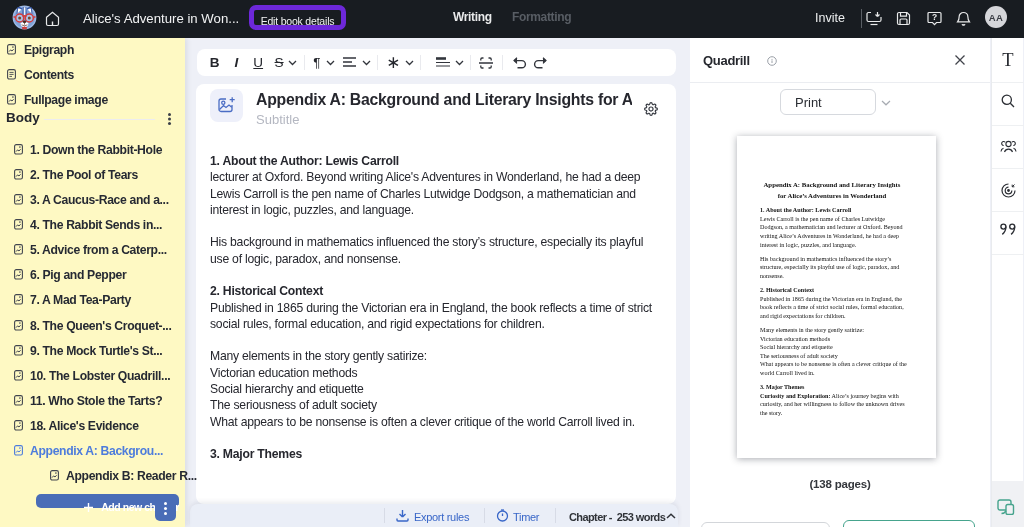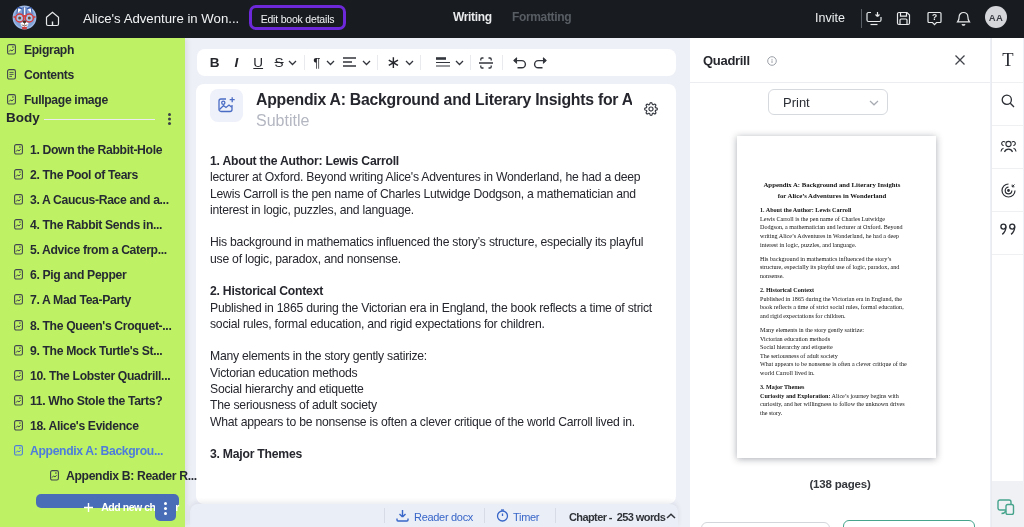--- a/index.html
+++ b/index.html
@@ -2,29 +2,29 @@
 <html><head>
 <meta charset="utf-8">
 <style>
   * { margin:0; padding:0; box-sizing:border-box; }
   html,body { width:1024px; height:527px; overflow:hidden; font-family:"Liberation Sans",sans-serif; background:#eef0f7; }
   
   .topbar { position:absolute; left:0; top:0; width:1024px; height:38px; background:#181c21; z-index:50; }
   .topbar .logo { position:absolute; left:12px; top:4px; }
   .topbar .home { position:absolute; left:45px; top:11px; }
   .tb-title { position:absolute; left:83px; top:11px; color:#f1f2f3; font-size:13.2px; font-weight:500; }
-  .tb-edit { position:absolute; left:249px; top:5px; width:97px; height:25px; border:3px solid #6d28d9; border-radius:7px; color:#f2f3f4; font-size:10.5px; letter-spacing:-0.2px; text-align:center; line-height:23px; }
+  .tb-edit { position:absolute; left:249px; top:5px; width:97px; height:25px; border:5px solid #6d28d9; border-radius:7px; color:#f2f3f4; font-size:10.5px; letter-spacing:-0.2px; text-align:center; line-height:23px; }
   .tb-writing { position:absolute; left:453px; top:10px; color:#e9eaeb; font-size:12px; font-weight:700; letter-spacing:-0.35px; }
   .tb-formatting { position:absolute; left:512px; top:10px; color:#585d64; font-size:12px; font-weight:700; letter-spacing:-0.35px; }
   .tb-invite { position:absolute; left:815px; top:11px; color:#eef0f1; font-size:12.5px; font-weight:400; }
   .tb-sep { position:absolute; left:861px; top:9px; width:1px; height:19px; background:#595e64; }
   .tb-ic { position:absolute; top:11px; }
   .avatar { position:absolute; left:985px; top:6px; width:22px; height:22px; border-radius:50%; background:#d5d6da; color:#3a3d44; font-size:9.5px; font-weight:700; text-align:center; line-height:23px; letter-spacing:.3px; }
   
-  .sidebar { position:absolute; left:0; top:38px; width:185px; height:489px; background:#bef264; box-shadow:2px 0 5px rgba(40,45,60,.10); z-index:10; }
+  .sidebar { position:absolute; left:0; top:38px; width:185px; height:489px; background:#fef9c3; box-shadow:2px 0 5px rgba(40,45,60,.10); z-index:10; }
   .side-item { position:absolute; left:0; height:25px; width:185px; color:#262a33; font-size:12.2px; font-weight:700; letter-spacing:-0.35px; }
   .side-item .lbl { position:absolute; left:24px; top:4px; white-space:nowrap; }
   .side-item .ic  { position:absolute; left:7px; top:5px; }
   .side-item.ch .ic { left:14px; }
   .side-item.ch .lbl { left:30px; }
   .side-item.sel { color:#4d7cdc; }
   .body-hdr { position:absolute; left:0; top:68px; width:185px; height:25px; }
   .body-hdr .t { position:absolute; left:6px; top:4px; font-size:13.5px; font-weight:700; color:#23262e; }
   .body-hdr .line { position:absolute; left:44px; right:30px; top:13px; height:1px; background:#ececf0; }
   .dots3 { display:inline-block; width:3px; height:3px; border-radius:50%; background:#3c4048; box-shadow:0 4.5px 0 #3c4048, 0 9px 0 #3c4048; }
@@ -33,35 +33,35 @@
   .btn-dots { position:absolute; left:155px; top:3px; width:21px; height:27px; background:#4a6db7; border-radius:5px; }
   .btn-dots .dots3 { position:absolute; left:9px; top:8px; width:3px; height:3px; background:#fff; box-shadow:0 5px 0 #fff, 0 10px 0 #fff; }
   
   .toolbar { position:absolute; left:197px; top:49px; width:479px; height:27px; background:#fff; border-radius:8px; z-index:5; }
   .tbi { position:absolute; top:0; height:27px; line-height:27px; color:#24262c; font-size:13.5px; font-weight:700; text-align:center; }
   .tsep { position:absolute; top:6px; width:1px; height:15px; background:#e9eaee; }
   .tbs { position:absolute; }
   .card { position:absolute; left:196px; top:84px; width:480px; height:420px; background:#fff; border-radius:8px; z-index:4; overflow:hidden; }
   .imgbox { position:absolute; left:14px; top:5px; width:33px; height:33px; background:#eef0fa; border-radius:8px; }
   .ch-title { position:absolute; left:60px; top:7px; width:376px; font-size:15.8px; font-weight:700; letter-spacing:-0.25px; color:#26272e; white-space:nowrap; overflow:hidden; }
-  .ch-sub { position:absolute; left:60px; top:28px; font-size:16px; color:#b4b7c1; }
+  .ch-sub { position:absolute; left:60px; top:28px; font-size:13px; color:#b4b7c1; }
   .gear { position:absolute; left:644px; top:102px; z-index:6; }
   .doc { position:absolute; left:14px; top:55px; width:452px; color:#26272e; }
   .doc-title { font-size:17.2px; letter-spacing:-0.38px; line-height:24px; font-weight:700; text-align:center; color:#26272e; }
   .dl { font-size:12.2px; line-height:16.28px; white-space:nowrap; letter-spacing:-0.23px; }
   .dl b { font-weight:700; }
   .botbar { position:absolute; left:190px; top:504px; width:488px; height:23px; background:#eaeef7; border-radius:8px 8px 0 0; box-shadow:0 -2px 5px rgba(50,60,90,.10); z-index:8; }
   .bb-txt { position:absolute; top:7px; font-size:11px; font-weight:400; letter-spacing:-0.3px; color:#3866c8; }
   .bb-sep { position:absolute; top:4px; width:1px; height:15px; background:#d7dbe6; }
   
   .prev { position:absolute; left:690px; top:38px; width:300px; height:489px; background:#fff; z-index:10; }
   .prev-h { position:absolute; left:13px; top:15px; font-size:13px; font-weight:700; letter-spacing:-0.3px; color:#26282e; }
   .prev-x { position:absolute; left:264px; top:16px; width:12px; height:12px; }
   .prev-div { position:absolute; left:0; top:44px; width:300px; height:1px; background:#ebedf1; }
-  .selbox { position:absolute; left:78px; top:51px; width:120px; height:26px; border:1px solid #d6d9de; border-radius:6px; background:#fff; }
+  .selbox { position:absolute; left:90px; top:51px; width:96px; height:26px; border:1px solid #d6d9de; border-radius:6px; background:#fff; }
   .selbox .t { position:absolute; left:14px; top:5px; font-size:13px; color:#2a2d33; }
   .page { position:absolute; left:47px; top:98px; width:199px; height:322px; background:#fff; box-shadow:0 1px 7px rgba(30,35,50,.38); }
   .pg { position:absolute; left:23px; width:144px; font-family:"Liberation Serif",serif; color:#111; }
   .pgt { font-size:6.75px; line-height:10.3px; font-weight:700; text-align:center; }
   .pl { font-size:6.1px; line-height:8.55px; white-space:nowrap; } .ppar { margin-bottom:5.75px; }
   .pages-lbl { position:absolute; left:0; top:440px; width:300px; text-align:center; font-size:11.5px; font-weight:600; letter-spacing:-0.2px; color:#34373c; }
   .pbtn1 { position:absolute; left:11px; top:484px; width:129px; height:30px; border:1px solid #d3d6da; border-radius:6px; background:#fff; }
   .pbtn2 { position:absolute; left:153px; top:482px; width:132px; height:30px; border:1.5px solid #46a48d; border-radius:6px; background:#fff; }
   
   .strip { position:absolute; left:991px; top:38px; width:32px; height:489px; background:#fff; border-left:1px solid #e9ebee; z-index:10; }
@@ -358,21 +358,21 @@
     <path d="M12 15.5A3.5 3.5 0 1 0 12 8.5a3.5 3.5 0 0 0 0 7Z"></path>
     <path d="M19.4 15a1.65 1.65 0 0 0 .33 1.82l.06.06a2 2 0 1 1-2.83 2.83l-.06-.06a1.65 1.65 0 0 0-1.82-.33 1.65 1.65 0 0 0-1 1.51V21a2 2 0 1 1-4 0v-.09A1.65 1.65 0 0 0 9 19.4a1.65 1.65 0 0 0-1.82.33l-.06.06a2 2 0 1 1-2.83-2.83l.06-.06a1.65 1.65 0 0 0 .33-1.82 1.65 1.65 0 0 0-1.51-1H3a2 2 0 1 1 0-4h.09A1.65 1.65 0 0 0 4.6 9a1.65 1.65 0 0 0-.33-1.82l-.06-.06a2 2 0 1 1 2.83-2.83l.06.06a1.65 1.65 0 0 0 1.82.33H9a1.65 1.65 0 0 0 1-1.51V3a2 2 0 1 1 4 0v.09a1.65 1.65 0 0 0 1 1.51 1.65 1.65 0 0 0 1.82-.33l.06-.06a2 2 0 1 1 2.83 2.83l-.06.06a1.65 1.65 0 0 0-.33 1.82V9a1.65 1.65 0 0 0 1.51 1H21a2 2 0 1 1 0 4h-.09a1.65 1.65 0 0 0-1.51 1Z"></path>
   </svg>
 
 <div class="botbar">
   <span class="bb-sep" style="left:194px;"></span>
   <svg style="position:absolute;left:206px;top:5px;" width="13" height="13" viewBox="0 0 13 13" fill="none" stroke="#3866c8" stroke-width="1.4">
       <path d="M6.5 1 v7 m0 0 l-3 -3 m3 3 l3 -3"></path>
       <path d="M1 9.5 v1.5 a1 1 0 0 0 1 1 h9 a1 1 0 0 0 1 -1 V9.5"></path>
     </svg>
-  <span class="bb-txt" style="left:224px;">Reader docx</span>
+  <span class="bb-txt" style="left:224px;">Export rules</span>
   <span class="bb-sep" style="left:294px;"></span>
   <svg style="position:absolute;left:306px;top:5px;" width="13" height="13" viewBox="0 0 13 13" fill="none" stroke="#3866c8" stroke-width="1.3">
       <circle cx="6.5" cy="7" r="5"></circle>
       <path d="M6.5 4.5 V7"></path>
       <path d="M5 1 h3"></path>
     </svg>
   <span class="bb-txt" style="left:323px;">Timer</span>
   <span class="bb-sep" style="left:365px;"></span>
   <span class="bb-txt" style="left:379px;color:#303338;letter-spacing:-0.6px;font-weight:600;">Chapter&nbsp;-&nbsp; 253 words</span>
   <svg style="position:absolute;left:476px;top:9px;" width="10" height="6" viewBox="0 0 10 6" fill="none" stroke="#303338" stroke-width="1.5">

